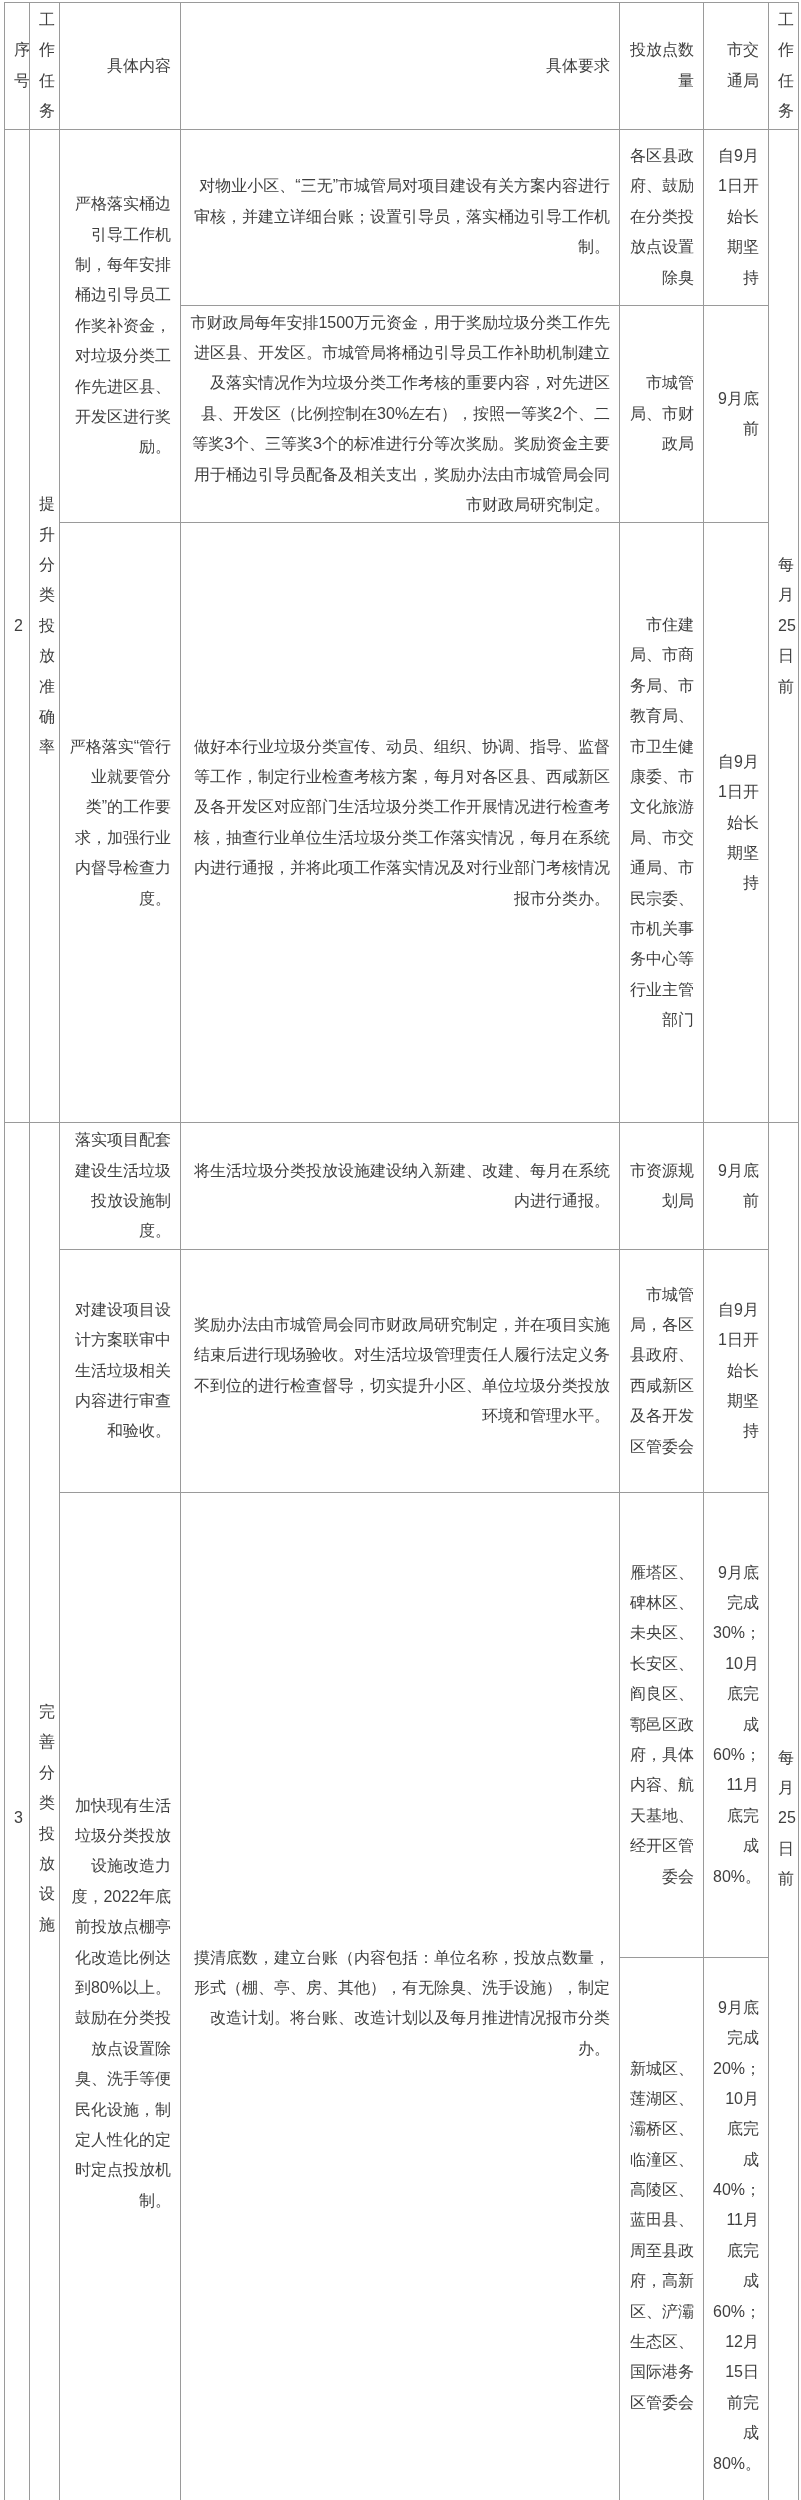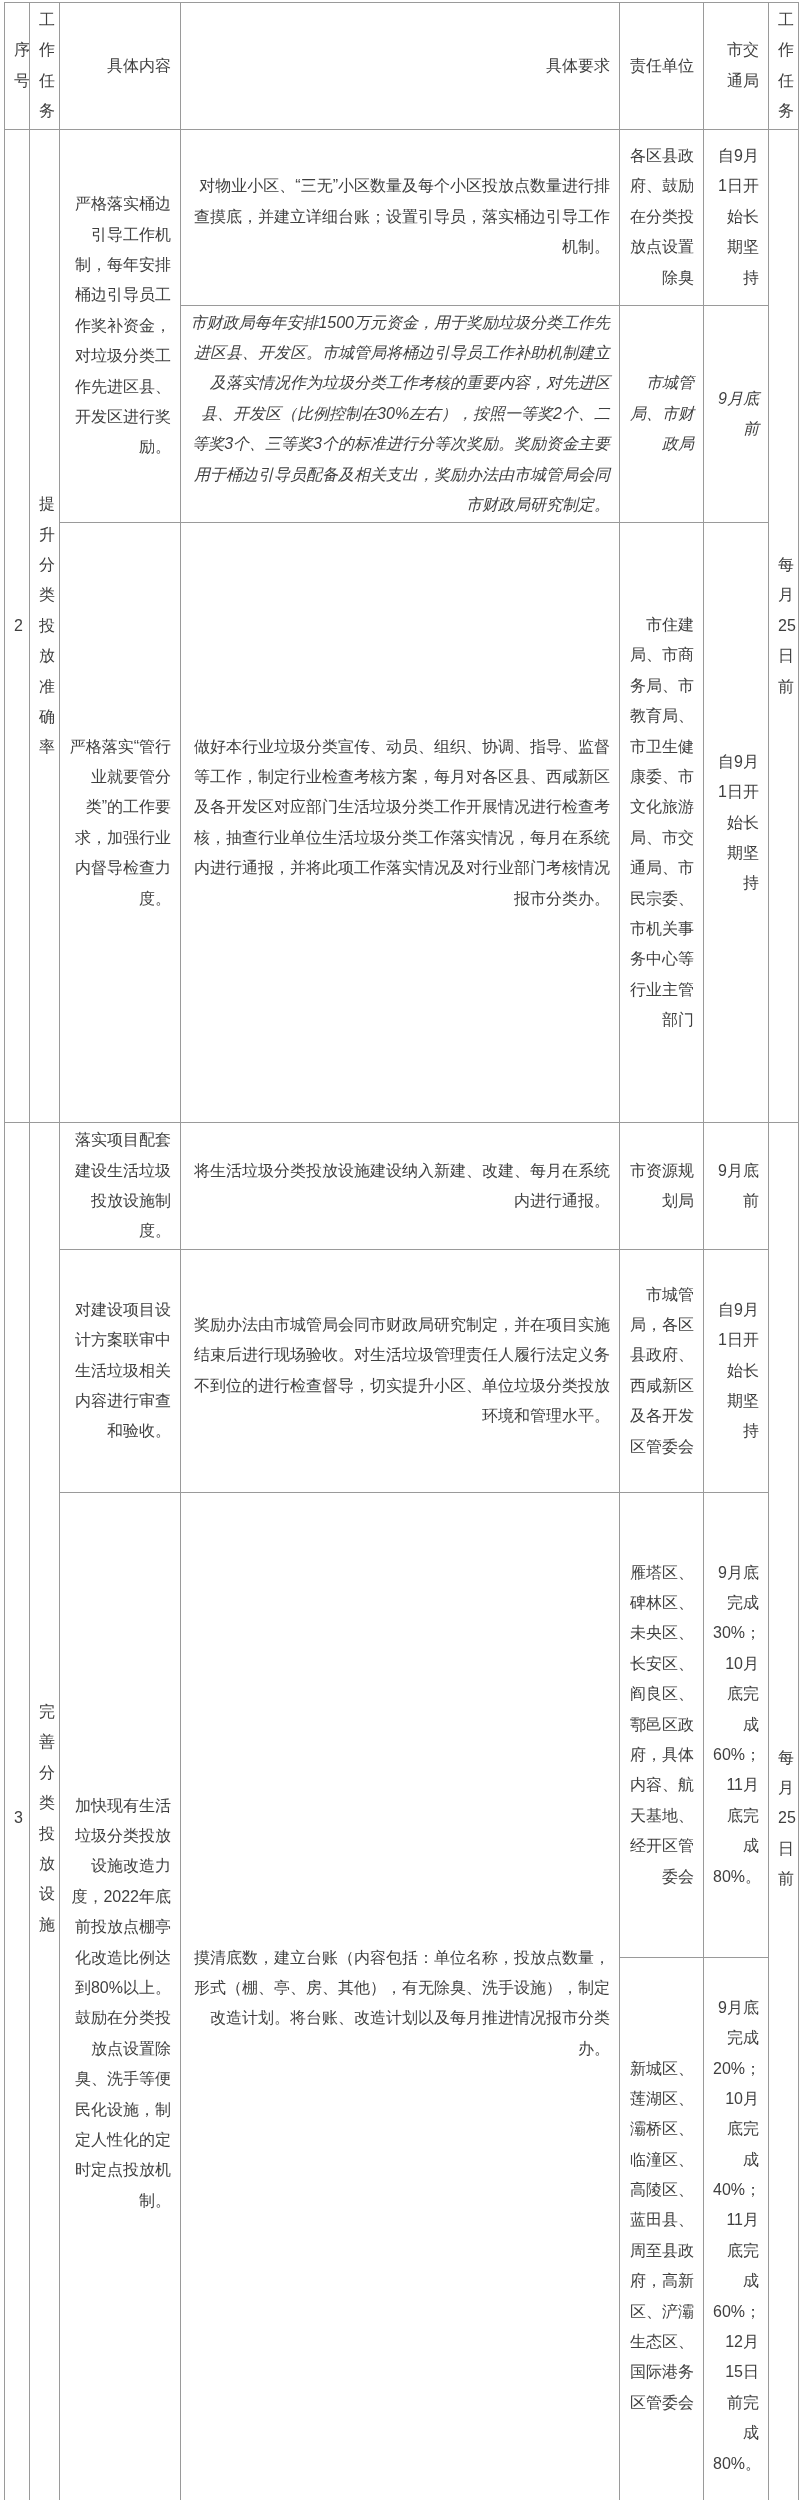--- a/index.html
+++ b/index.html
@@ -47,21 +47,21 @@
     text-align: center;
     padding: 2px 3px;
   }
   td.cell-unit, th.cell-unit { padding: 2px 10px; }
   td.cell-deadline, th.cell-deadline { padding: 2px 8px; }
   td.cell-content, th.cell-content { padding: 2px 8px; }
   td.cell-require, th.cell-require { padding: 2px 8px; }
 
   tr.r-head { height: 122px; }
   tr.r-2a { height: 176px; }
-  tr.r-2b { height: 217px; font-style: italic; }
+  tr.r-2b { height: 217px; }
   tr.r-2c { height: 600px; }
   tr.r-3a { height: 120px; }
   tr.r-3b { height: 243px; }
   tr.r-3c { height: 465px; }
   tr.r-3d { height: 557px; }
 </style>
 </head>
 <body>
 
 <div class="page">
@@ -75,30 +75,30 @@
         <col class="c-deadline">
         <col class="c-report">
     </colgroup>
 
     <tbody>
         <tr class="r-head">
       <th class="cell-no">序号</th>
       <th class="cell-task">工作任务</th>
       <th class="cell-content">具体内容</th>
       <th class="cell-require">具体要求</th>
-      <th class="cell-unit">责任单位</th>
+      <th class="cell-unit">投放点数量</th>
       <th class="cell-deadline">市交通局</th>
       <th class="cell-report">工作任务</th>
     </tr>
 
     <tr class="r-2a">
       <td class="cell-no" rowspan="3">2</td>
       <td class="cell-task" rowspan="3">提升分类投放准确率</td>
       <td class="cell-content" rowspan="2">严格落实桶边引导工作机制，每年安排桶边引导员工作奖补资金，对垃圾分类工作先进区县、开发区进行奖励。</td>
-      <td class="cell-require">对物业小区、“三无”小区数量及每个小区投放点数量进行排查摸底，并建立详细台账；设置引导员，落实桶边引导工作机制。</td>
+      <td class="cell-require">对物业小区、“三无”市城管局对项目建设有关方案内容进行审核，并建立详细台账；设置引导员，落实桶边引导工作机制。</td>
       <td class="cell-unit">各区县政府、鼓励在分类投放点设置除臭</td>
       <td class="cell-deadline">自9月1日开始长期坚持</td>
       <td class="cell-report" rowspan="3">每月25日前</td>
     </tr>
 
     <tr class="r-2b">
       <td class="cell-require">市财政局每年安排1500万元资金，用于奖励垃圾分类工作先进区县、开发区。市城管局将桶边引导员工作补助机制建立及落实情况作为垃圾分类工作考核的重要内容，对先进区县、开发区（比例控制在30%左右），按照一等奖2个、二等奖3个、三等奖3个的标准进行分等次奖励。奖励资金主要用于桶边引导员配备及相关支出，奖励办法由市城管局会同市财政局研究制定。</td>
       <td class="cell-unit">市城管局、市财政局</td>
       <td class="cell-deadline">9月底前</td>
     </tr>

